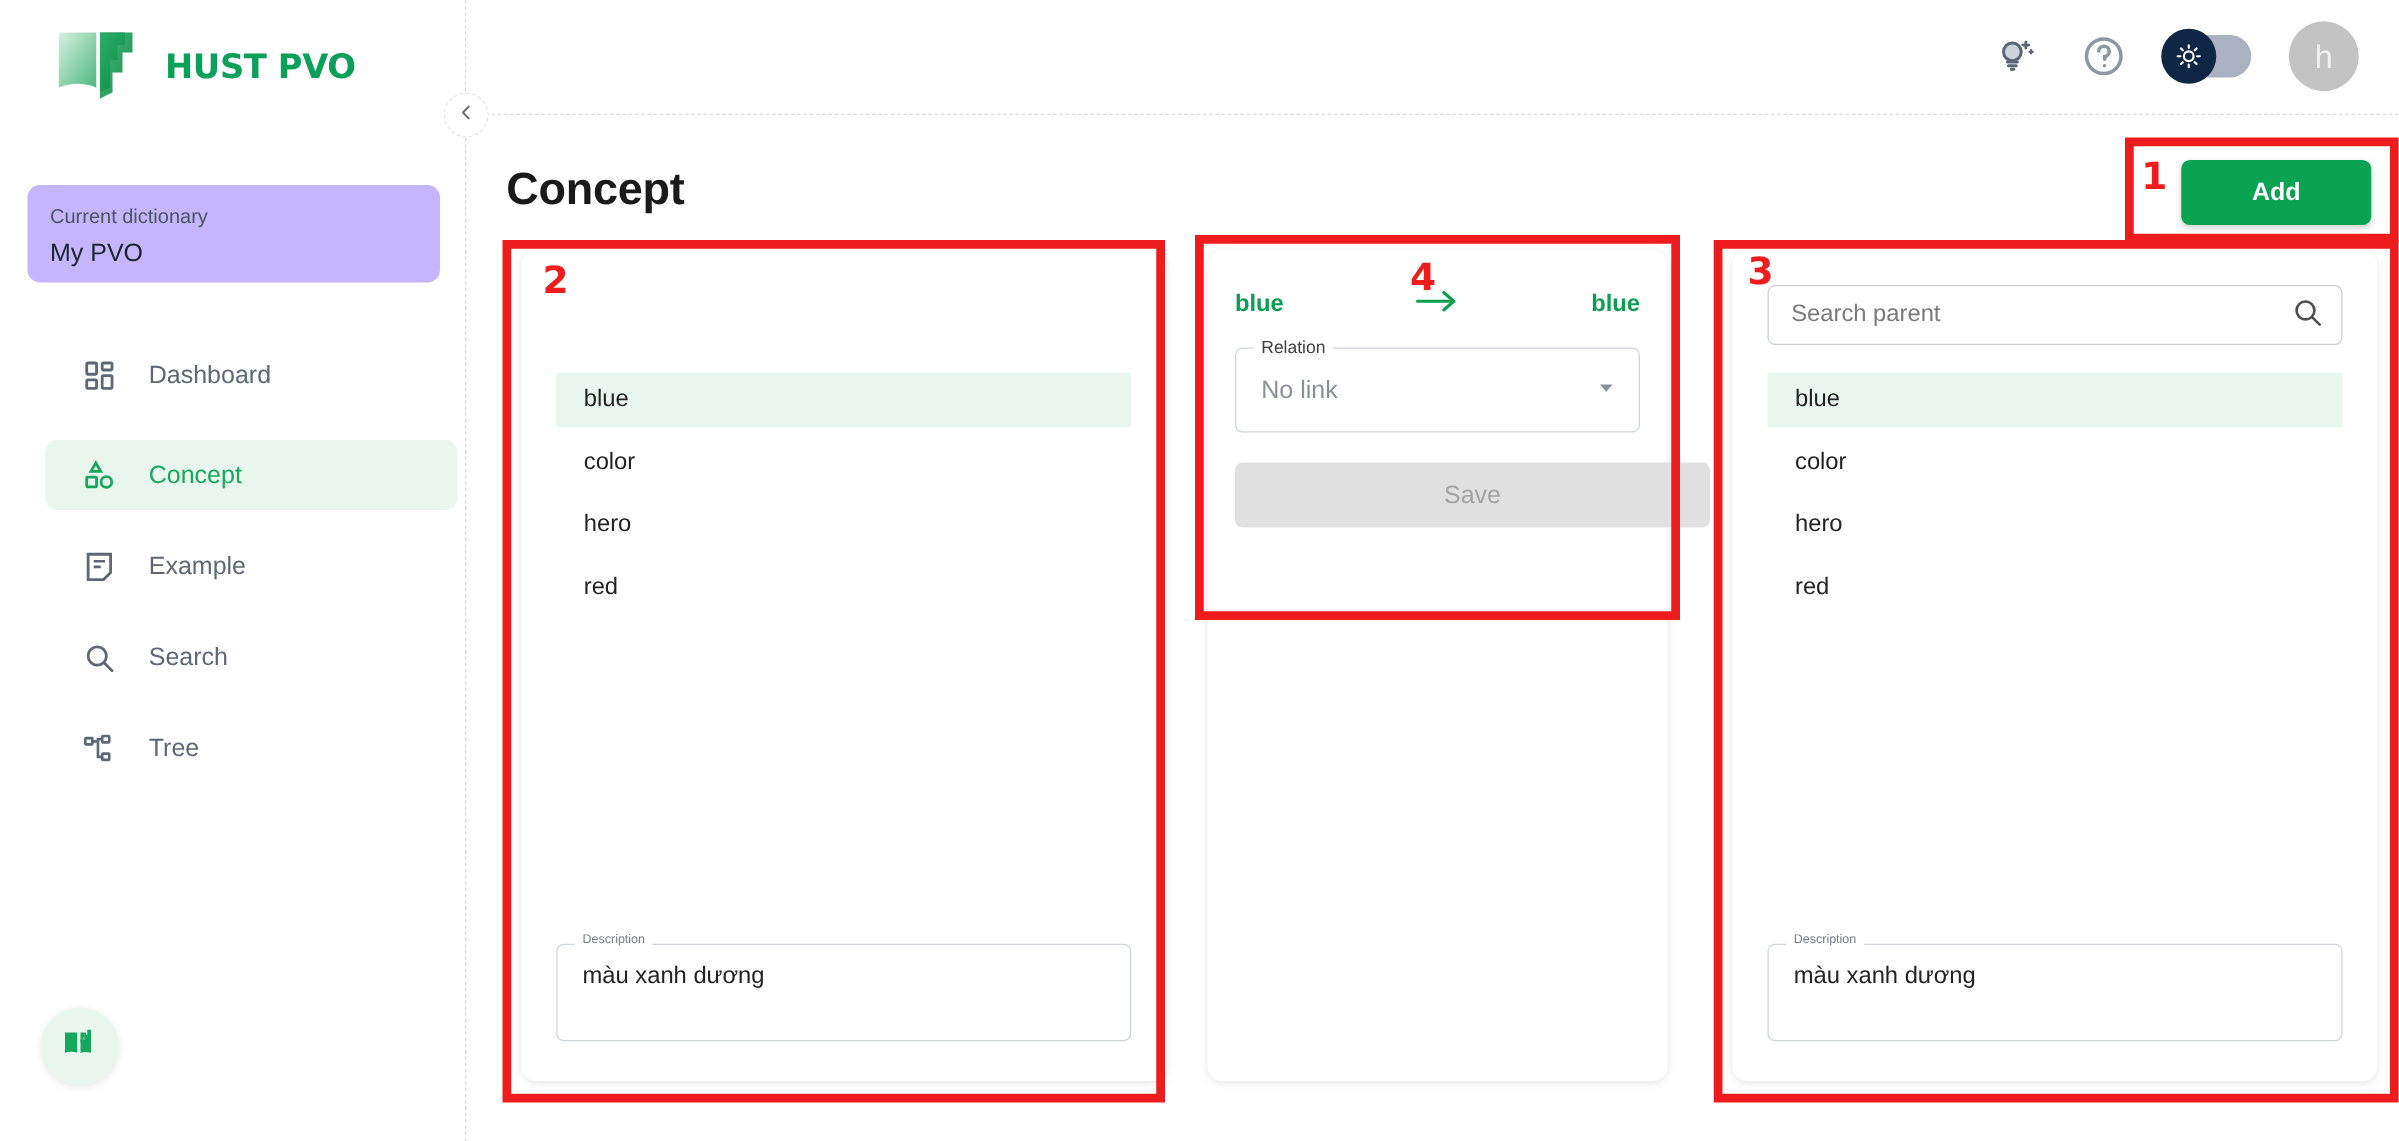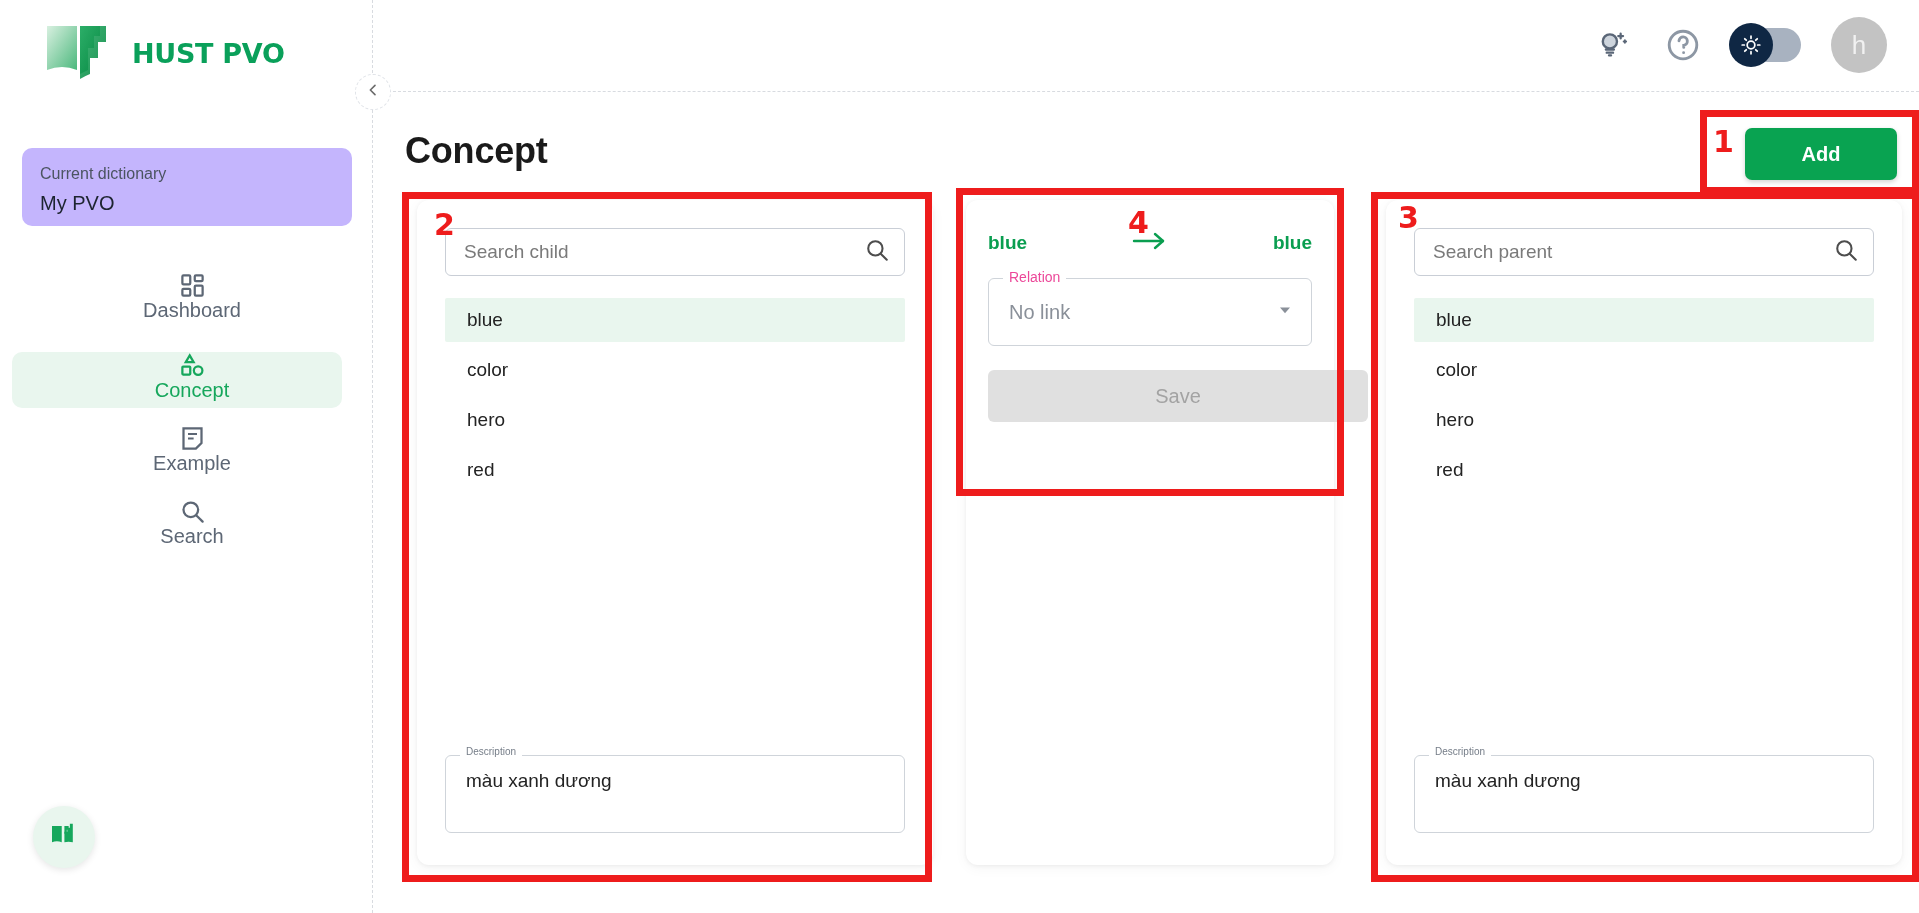--- a/index.html
+++ b/index.html
@@ -36,27 +36,26 @@
   #dict-card {
     position: absolute; left: 22px; top: 148px;
     width: 330px; height: 78px;
     background: #c4b5fd; border-radius: 10px;
     padding: 15px 18px;
   }
   #dict-card .dict-label { font-size: 16px; color: #4b5461; line-height: 22px; }
   #dict-card .dict-value { font-size: 20px; color: #1d2430; font-weight: 500; margin-top: 5px; line-height: 26px; }
 
   .nav-item {
-    position: absolute; left: 12px;
+    position: absolute; left: 36px;
     width: 330px; height: 56px;
-    display: flex; align-items: center; 
+    display: flex; align-items: center; gap: 26px;
     padding-left: 30px;
     border-radius: 10px;
     cursor: pointer;
-    flex-direction: column;
   }
   .nav-item .nav-label { font-size: 20px; color: #5d6775; }
   .nav-item.active { background: #e9f6ee; }
   .nav-item.active .nav-label { color: #16a75c; }
   .nav-icon { width: 27px; height: 27px; display: block; flex: 0 0 27px; }
 
   #fab {
     position: absolute; left: 33px; top: 806px;
     width: 62px; height: 62px; border-radius: 50%;
     background: #e9f6ee;
@@ -189,21 +188,21 @@
   .rel-select {
     position: absolute; left: 22px; top: 78px;
     width: 324px; height: 68px;
     border: 1px solid #cfd4da; border-radius: 6px;
     display: flex; align-items: center; padding: 0 16px 0 20px;
     cursor: pointer;
   }
   .rel-select .rel-legend {
     position: absolute; left: 14px; top: -10px;
     background: #ffffff; padding: 0 6px;
-    font-size: 14px; color: #ec4899;
+    font-size: 14px; color: #404040;
   }
   .rel-select .rel-value { flex: 1; font-size: 20px; color: #8a9099; }
 
   #save-btn {
     position: absolute; left: 22px; top: 170px;
     width: 380px; height: 52px;
     background: #e0e0e0; color: #a3a3a3;
     border: none; border-radius: 6px;
     font-size: 20px; cursor: default;
     font-family: "Liberation Sans", sans-serif;
@@ -300,20 +299,31 @@
     <div class="nav-item" style="top:498px;">
       <span>
         <svg class="nav-icon" viewBox="0 0 24 24" fill="none" stroke="#5d6775" stroke-width="2" stroke-linecap="round">
           <circle cx="10.5" cy="10.5" r="6.5"></circle>
             <path d="M15.5 15.5 L21 21"></path>
         </svg>
       </span>
       <span class="nav-label">Search</span>
     </div>
 
+    <div class="nav-item" style="top:571px;">
+      <span>
+        <svg class="nav-icon" viewBox="0 0 24 24" fill="none" stroke="#5d6775" stroke-width="1.9">
+          <rect x="2" y="4" width="5" height="4.5" rx="0.6"></rect>
+          <rect x="14" y="2.5" width="5" height="4.5" rx="0.6"></rect>
+          <rect x="14" y="15" width="5" height="4.5" rx="0.6"></rect>
+          <path d="M7 6.3 h4 v-1.5 h3 M11 6.3 v11 h3"></path>
+        </svg>
+      </span>
+      <span class="nav-label">Tree</span>
+    </div>
 
     <div id="fab">
       <span>
         <svg width="32" height="32" viewBox="0 0 24 24" fill="#16a75c">
           <path d="M3 5.2 h7.3 v12.2 q-3.6 -1.3 -7.3 0 Z"></path>
           <path d="M12.3 5.2 h3.2 v2.8 h-1.4 v3.1 h-1.8 Z"></path>
           <path d="M16.4 3.6 h2.2 v13.8 q-3.2 -0.8 -6.3 0 V9.6 h2.2 V6.6 h1.9 Z"></path>
         </svg>
       </span>
     </div>
@@ -361,29 +371,20 @@
         <span>h</span>
       </div>
     </div>
   </div>
   <div class="header-hr"></div>
 
   <div id="page-title">Concept</div>
   <button id="add-btn">Add</button>
 
   <div class="panel" id="panel-child">
-    <div class="search-box">
-      <input type="text" value="" placeholder="Search child" style="">
-      <span>
-        <svg width="26" height="26" viewBox="0 0 24 24" fill="none" stroke="#4d4d4d" stroke-width="1.9" stroke-linecap="round">
-          <circle cx="10.5" cy="10.5" r="6.6"></circle>
-            <path d="M15.4 15.4 L21 21"></path>
-        </svg>
-      </span>
-    </div>
 
     <div class="concept-list">
       <div class="concept-item selected">blue</div>
       <div class="concept-item">color</div>
       <div class="concept-item">hero</div>
       <div class="concept-item">red</div>
     </div>
 
     <div class="desc-field">
       <span class="desc-legend">Description</span>

